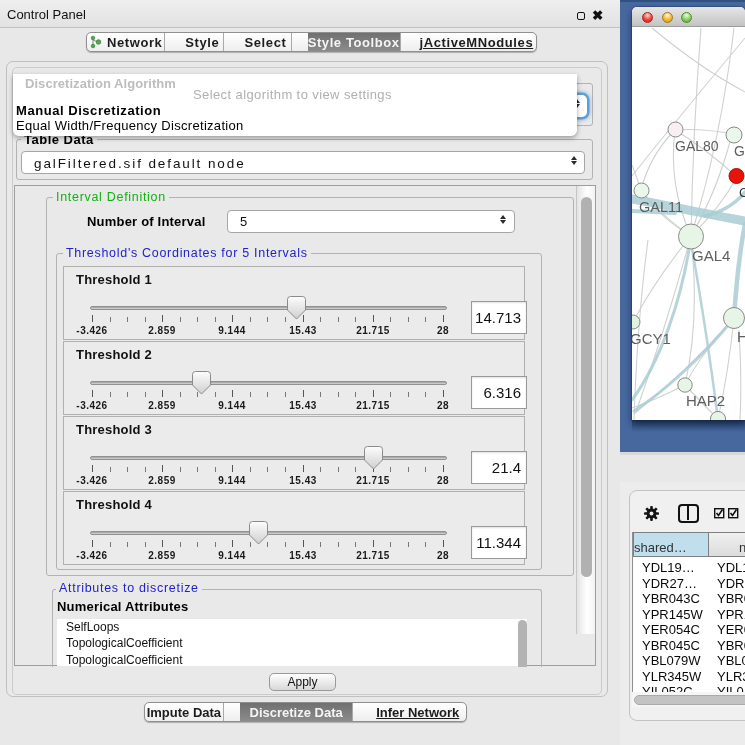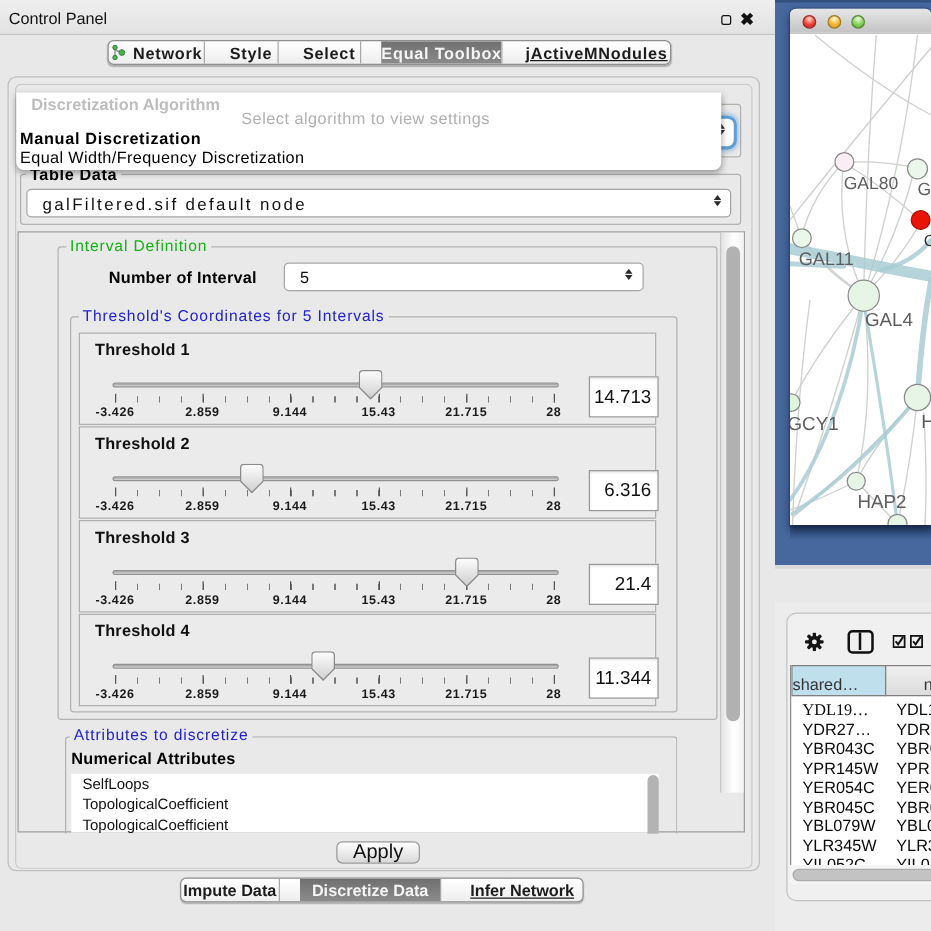--- a/index.html
+++ b/index.html
@@ -95,21 +95,21 @@
   <div class="seg" style="width:92.5px;">
     <svg width="13" height="14" viewBox="0 0 13 14" style="margin-right:5px;">
       <path d="M4 3 L4 11 M4 5 L9 7" stroke="#9a9a9a" stroke-width="1.2" fill="none"></path>
       <circle cx="4" cy="3" r="1.8" fill="#4caf50" stroke="#2e7d32" stroke-width="0.7"></circle>
       <circle cx="9.5" cy="7" r="2.3" fill="#4caf50" stroke="#2e7d32" stroke-width="0.7"></circle>
       <circle cx="4" cy="11" r="1.8" fill="#4caf50" stroke="#2e7d32" stroke-width="0.7"></circle>
     </svg>
     Network</div>
   <div class="seg" style="width:50.5px;">Style</div>
   <div class="seg" style="width:60.5px;">Select</div>
-  <div class="seg sel" style="width:106.5px;">Equal Toolbox</div>
+  <div class="seg sel" style="width:106.5px;">Style Toolbox</div>
   <div class="seg" style="width:141px;">jActiveMNodules</div>
 </div>
 
 <div class="abs" id="panel-outer"></div>
 <div class="abs" id="panel-inner"></div>
 
 <div class="group" style="left:16px; top:83px; width:577px; height:43px;"></div>
 <div class="abs" id="bluecombo">
     <div class="stepper" style="right:5px; top:3px;">
       <div class="up"></div>
@@ -263,21 +263,21 @@
   <div>TopologicalCoefficient</div>
   <div>TopologicalCoefficient</div>
 </div>
 <div class="abs" id="listsb"></div>
 
 <div class="abs" id="vsb-track"></div>
 <div class="abs" id="vsb-thumb"></div>
 
 <div class="abs" style="left:15px; top:667px; width:580px; height:27px; background:#e9e9e9;"></div>
 
-<div class="abs" style="left:269px; top:673px; width:67px; height:18px; background:linear-gradient(#ffffff,#d8d8d8); border:1px solid #9a9a9a; border-radius:5px; text-align:center; font-size:16px; color:#111; line-height:16px;">Apply</div>
+<div class="abs" style="left:269px; top:673px; width:67px; height:18px; background:linear-gradient(#ffffff,#d8d8d8); border:1px solid #9a9a9a; border-radius:5px; text-align:center; font-size:12px; color:#111; line-height:16px;">Apply</div>
 
 <div class="segbar" style="left:144px; top:702px; width:323px;">
   <div class="seg" style="width:88px;">Impute Data</div>
   <div class="seg sel" style="width:127px;">Discretize Data</div>
   <div class="seg" style="width:108px;">Infer Network</div>
 </div>
 
 <div class="abs" id="popup">
   <div class="ghost">Discretization Algorithm</div>
   <div class="sel-alg">Select algorithm to view settings</div>
@@ -381,21 +381,21 @@
   <path d="M2.5 5 L4.5 7.5 L8.5 1.5" stroke="#111" stroke-width="1.6" fill="none"></path>
   <rect x="14.7" y="0.7" width="9" height="9" fill="none" stroke="#111" stroke-width="1.4"></rect>
   <path d="M16.5 5 L18.5 7.5 L22.5 1.5" stroke="#111" stroke-width="1.6" fill="none"></path>
 </svg>
 
 <div class="abs" id="tbl">
   <div class="hdrcell" style="left:0; width:76px; background:#bfdfed; text-align:left; padding:7px 4px 0 0;">shared…</div>
   <div class="hdrcell" style="left:75px; width:39px; background:linear-gradient(#f0f0f0,#dcdcdc); padding:7px 0 0 30px;">n…</div>
   <div id="rows">
       <div class="trow" style="top:28px;">
-        <span style="left:9px;font-family:Liberation Serif, serif;">YDL19…</span>
+        <span style="left:9px;">YDL19…</span>
         <span style="left:84px;">YDL1</span>
       </div>
       <div class="trow" style="top:43.55px;">
         <span style="left:9px;">YDR27…</span>
         <span style="left:84px;">YDR2</span>
       </div>
       <div class="trow" style="top:59.1px;">
         <span style="left:9px;">YBR043C</span>
         <span style="left:84px;">YBR0</span>
       </div>

